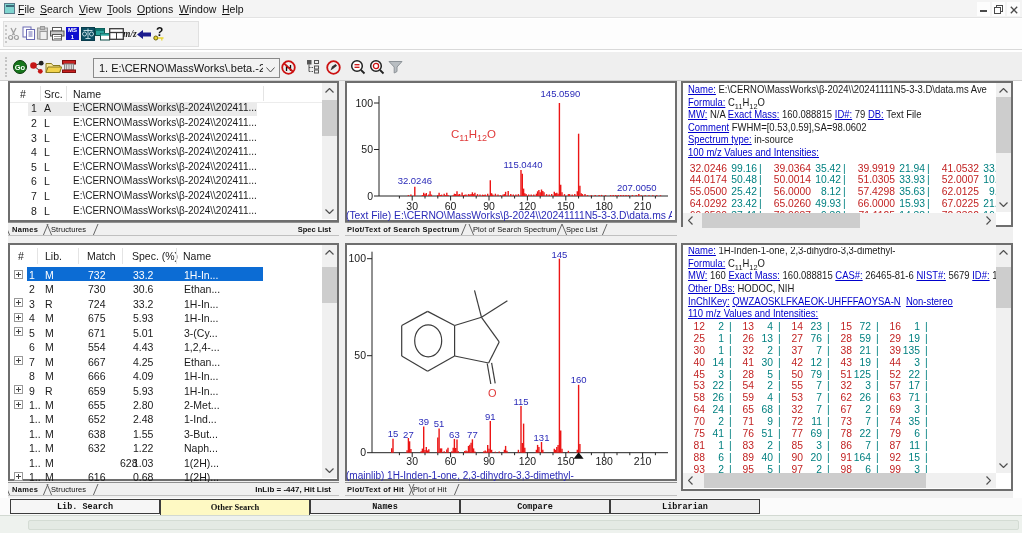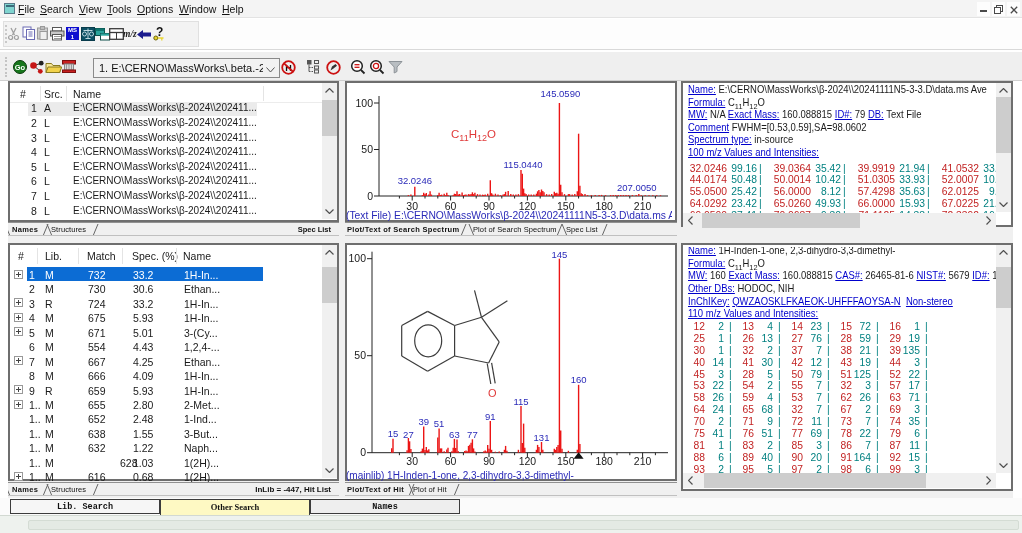--- a/index.html
+++ b/index.html
@@ -1111,15 +1111,17 @@
     </svg>
     <span style="position:absolute;left:68px;top:2px;font-size:7.5px;font-weight:normal;letter-spacing:0.1px;color:#111;white-space:nowrap;">Plot of Hit</span>
     <svg width="7" height="14" style="position:absolute;left:108px;top:0">
       <line x1="6" y1="1" x2="1" y2="13" stroke="#666" stroke-width="1"></line>
     </svg>
   </div>
 <div style="position:absolute;left:0px;top:498px;width:1022px;height:17px;background:#fbfbfb;">
     <div style="position:absolute;left:10px;top:1px;width:150px;height:15px;background:#f6f6f6;border:1px solid #3c3c3c;text-align:center;font-family:'Liberation Mono',monospace;font-size:8.5px;font-weight:bold;line-height:14px;color:#111;">Lib. Search</div>
     <div style="position:absolute;left:160px;top:1px;width:150px;height:32px;background:#fef9c3;border:1px solid #3c3c3c;text-align:center;font-family:Liberation Serif, serif;font-size:8.5px;font-weight:bold;line-height:14px;color:#111;">Other Search</div>
     <div style="position:absolute;left:310px;top:1px;width:150px;height:15px;background:#eeeeee;border:1px solid #3c3c3c;text-align:center;font-family:'Liberation Mono',monospace;font-size:8.5px;font-weight:bold;line-height:14px;color:#111;">Names</div>
+    <div style="position:absolute;left:460px;top:1px;width:150px;height:15px;background:#eeeeee;border:1px solid #3c3c3c;text-align:center;font-family:'Liberation Mono',monospace;font-size:8.5px;font-weight:bold;line-height:14px;color:#111;">Compare</div>
+    <div style="position:absolute;left:610px;top:1px;width:150px;height:15px;background:#eeeeee;border:1px solid #3c3c3c;text-align:center;font-family:'Liberation Mono',monospace;font-size:8.5px;font-weight:bold;line-height:14px;color:#111;">Librarian</div>
   </div>
 <div style="position:absolute;left:0px;top:515px;width:1022px;height:18px;background:#eef2ee;border-top:1px solid #d2d9d2;">
 <div style="position:absolute;left:28px;top:4px;right:3px;height:10px;background:#e4eae4;border:1px solid #d4dcd4;border-radius:2px;"></div>
 </div>
 </body></html>

